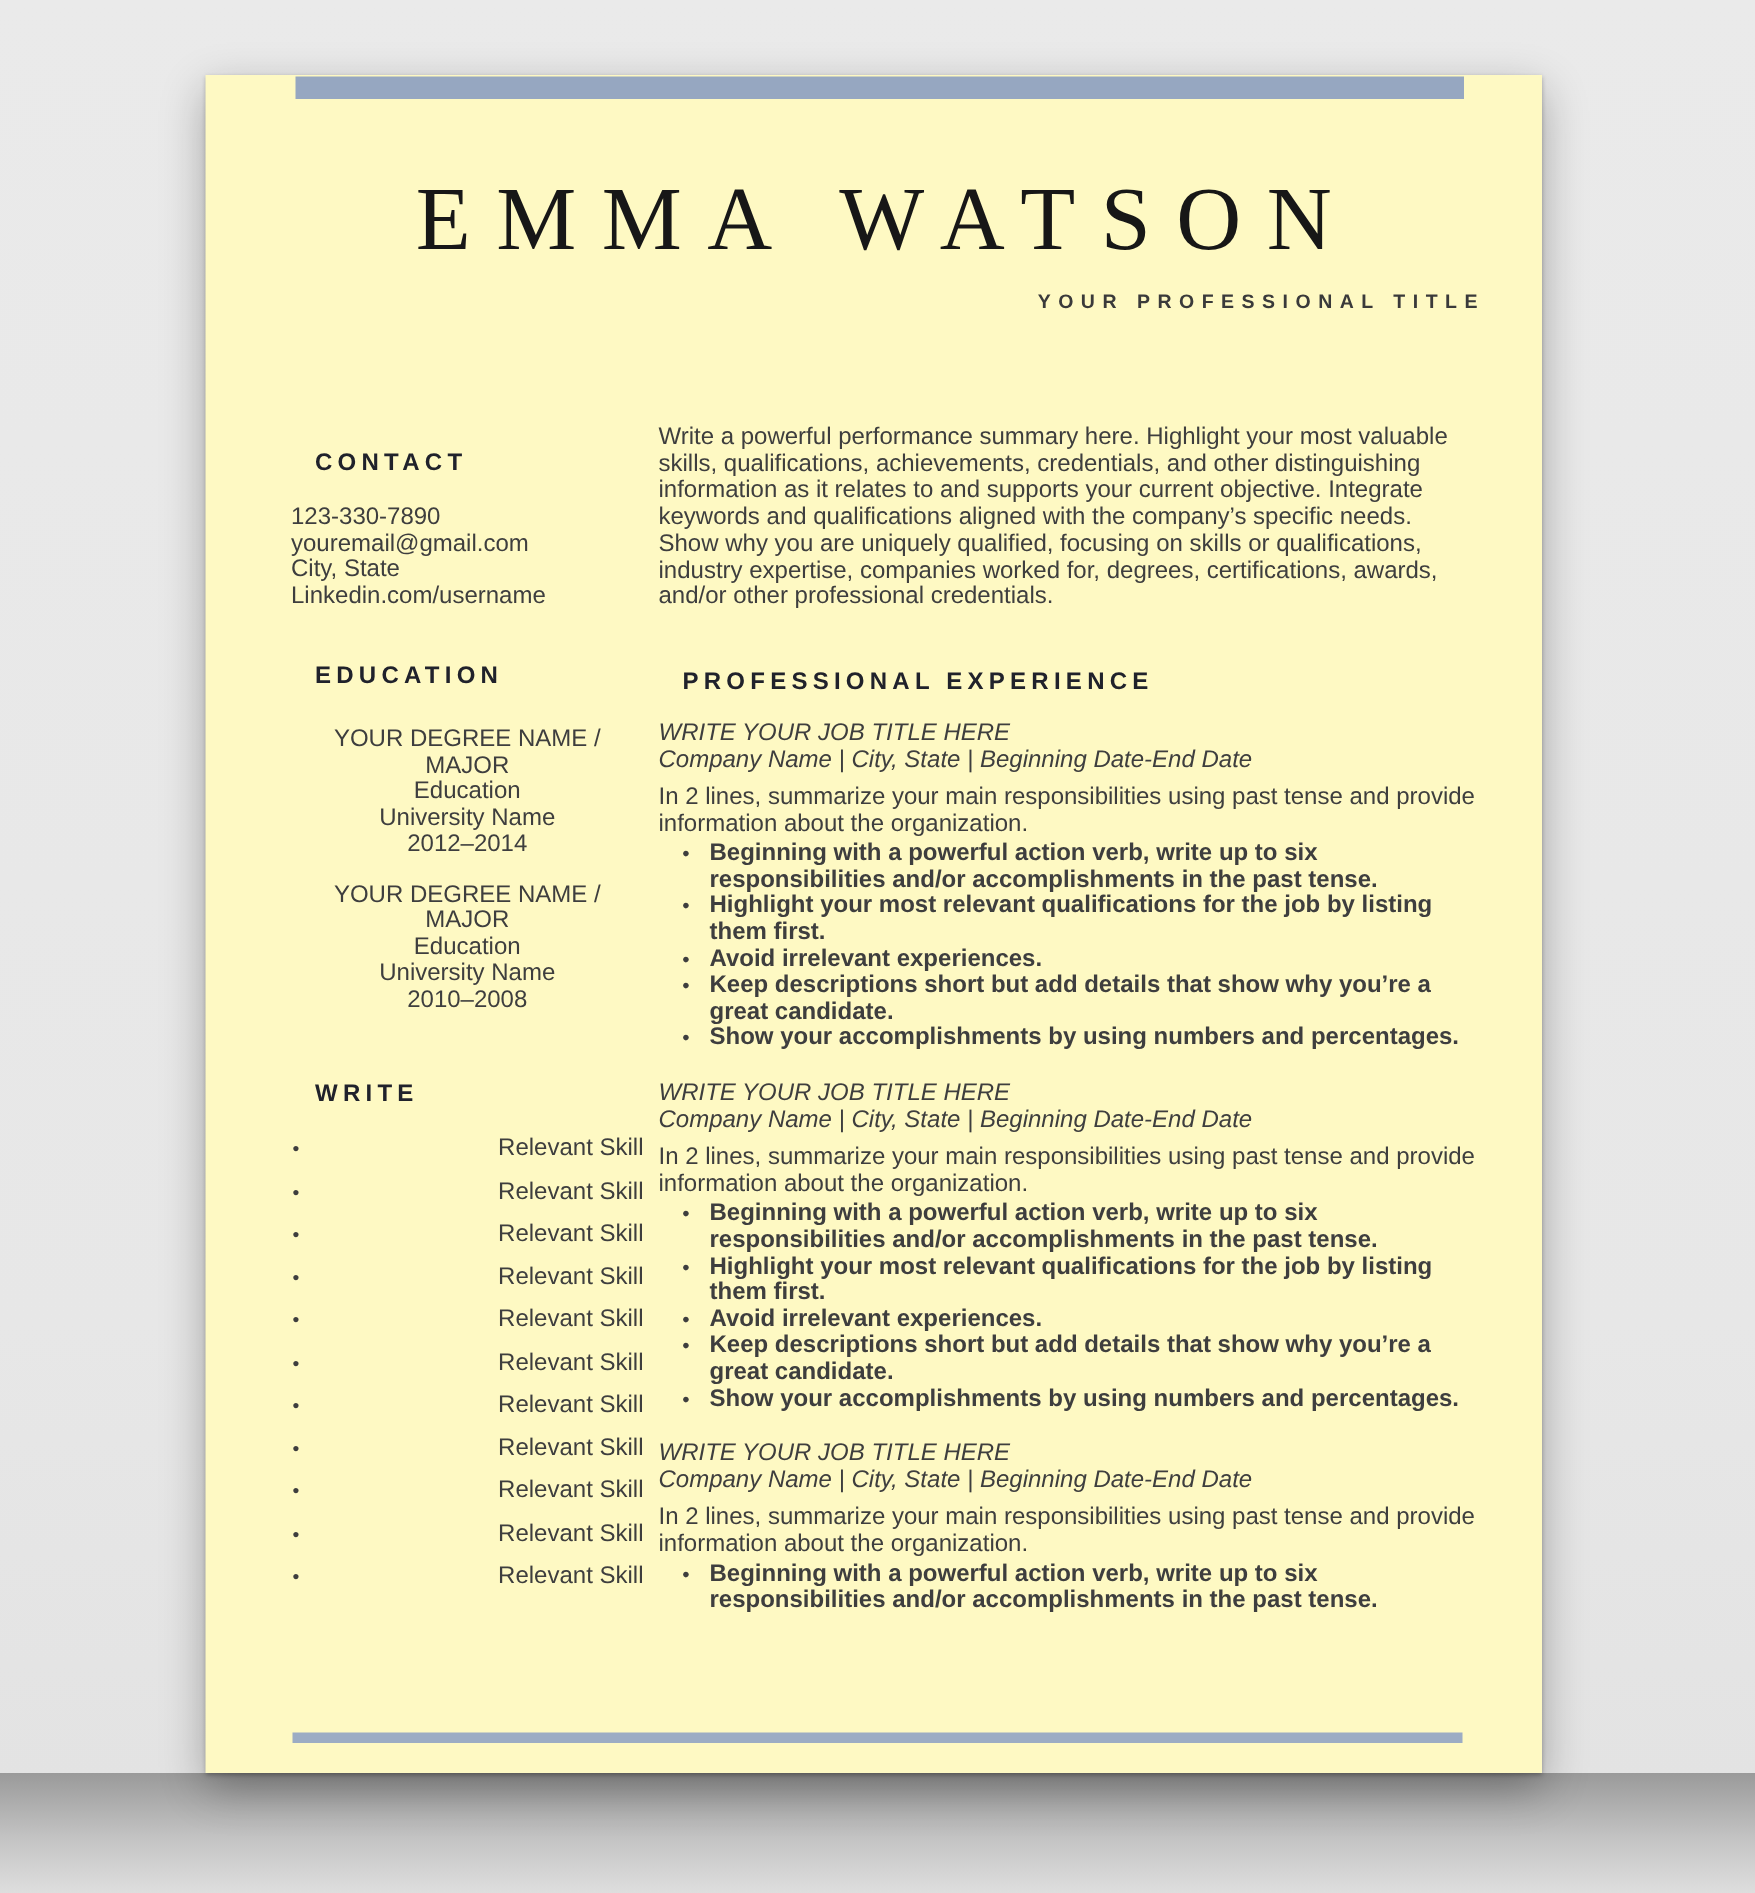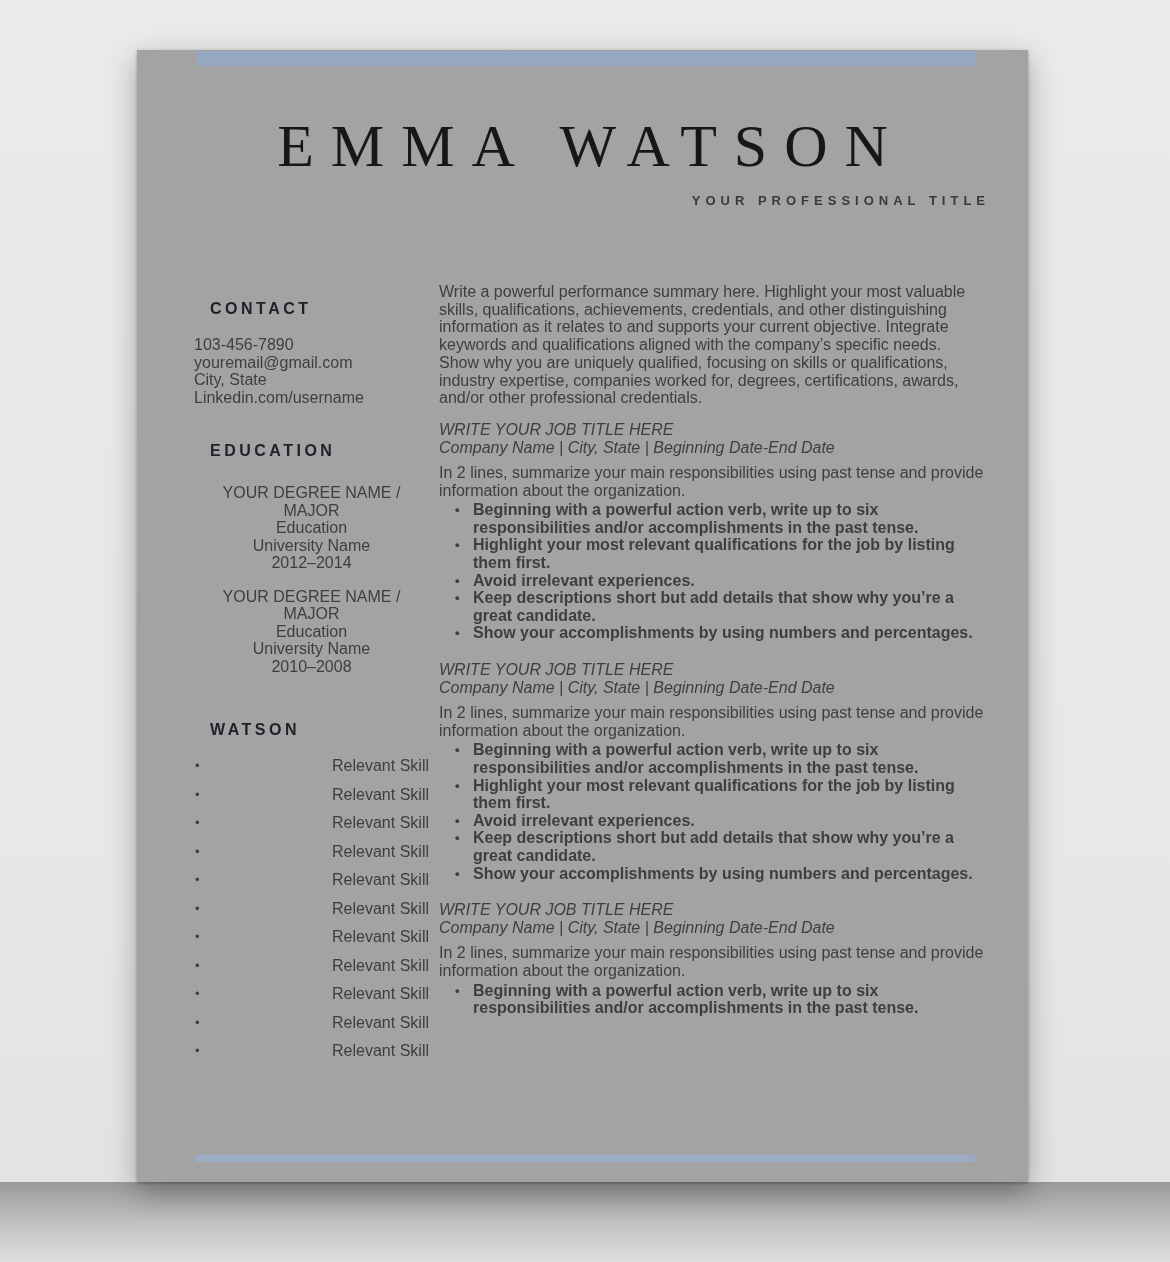--- a/index.html
+++ b/index.html
@@ -7,21 +7,21 @@
     width:1170px;height:1262px;position:relative;overflow:hidden;
     background:linear-gradient(#eaeaea 0%,#e7e7e7 70%,#e2e2e2 100%);
     font-family:"Liberation Sans",sans-serif;
   }
   .floor{
     position:absolute;left:0;top:1182px;width:1170px;height:80px;
     background:linear-gradient(#9a9a9a 0%,#c4c4c4 55%,#dedede 100%);
   }
   .page{
     position:absolute;left:137px;top:50px;width:891px;height:1132px;
-    background:#a3a3a3;
+    background:#fef9c3;
     box-shadow:0 1px 3px rgba(0,0,0,.28),0 10px 28px rgba(0,0,0,.30);
   }
   .bar-top{position:absolute;left:60px;top:1px;width:779px;height:15px;background:#96a7c1;}
   .bar-bottom{position:absolute;left:58px;top:1105px;width:780px;height:7px;background:#9cacc4;}
 
   .name{
     position:absolute;top:62px;left:0;width:100%;text-align:center;white-space:nowrap;
     font-family:"Liberation Serif","DejaVu Serif",serif;
     font-size:60px;font-weight:500;color:#171717;letter-spacing:17px;text-indent:17px;
   }
@@ -81,21 +81,21 @@
   <div class="bar-bottom" style="background: rgb(156, 172, 196);"></div>
 
   <div class="name">EMMA WATSON</div>
   <div class="prof-title">YOUR PROFESSIONAL TITLE</div>
 
   <div class="col-left">
 
     <div>
       <h2 class="side-heading">CONTACT</h2>
       <div class="contact-lines body-text">
-        <div>103-456-7890</div>
+        <div>123-330-7890</div>
         <div>youremail@gmail.com</div>
         <div>City, State</div>
         <div>Linkedin.com/username</div>
       </div>
     </div>
 
     <div class="edu-section">
       <h2 class="side-heading">EDUCATION</h2>
       <div class="edu-entry first body-text">
         <div>YOUR DEGREE NAME / MAJOR</div>
@@ -105,21 +105,21 @@
       </div>
       <div class="edu-entry body-text">
         <div>YOUR DEGREE NAME / MAJOR</div>
         <div>Education</div>
         <div>University Name</div>
         <div>2010–2008</div>
       </div>
     </div>
 
     <div class="skills-section">
-      <h2 class="side-heading">WATSON</h2>
+      <h2 class="side-heading">WRITE</h2>
       <ul class="skills-list body-text">
         <li>Relevant Skill</li>
         <li>Relevant Skill</li>
         <li>Relevant Skill</li>
         <li>Relevant Skill</li>
         <li>Relevant Skill</li>
         <li>Relevant Skill</li>
         <li>Relevant Skill</li>
         <li>Relevant Skill</li>
         <li>Relevant Skill</li>
@@ -127,20 +127,21 @@
         <li>Relevant Skill</li>
       </ul>
     </div>
 
   </div>
 
   <div class="col-right">
 
     <p class="summary body-text">Write a powerful performance summary here. Highlight your most valuable skills, qualifications, achievements, credentials, and other distinguishing information as it relates to and supports your current objective. Integrate keywords and qualifications aligned with the company’s specific needs. Show why you are uniquely qualified, focusing on skills or qualifications, industry expertise, companies worked for, degrees, certifications, awards, and/or other professional credentials.</p>
 
+    <h2 class="main-heading">PROFESSIONAL EXPERIENCE</h2>
 
     <div class="job first">
       <div class="job-title body-text">WRITE YOUR JOB TITLE HERE</div>
       <div class="job-company body-text">Company Name | City, State | Beginning Date-End Date</div>
       <p class="job-summary body-text">In 2 lines, summarize your main responsibilities using past tense and provide information about the organization.</p>
       <ul class="job-bullets body-text">
         <li>Beginning with a powerful action verb, write up to six responsibilities and/or accomplishments in the past tense.</li>
         <li>Highlight your most relevant qualifications for the job by listing them first.</li>
         <li>Avoid irrelevant experiences.</li>
         <li>Keep descriptions short but add details that show why you’re a great candidate.</li>

